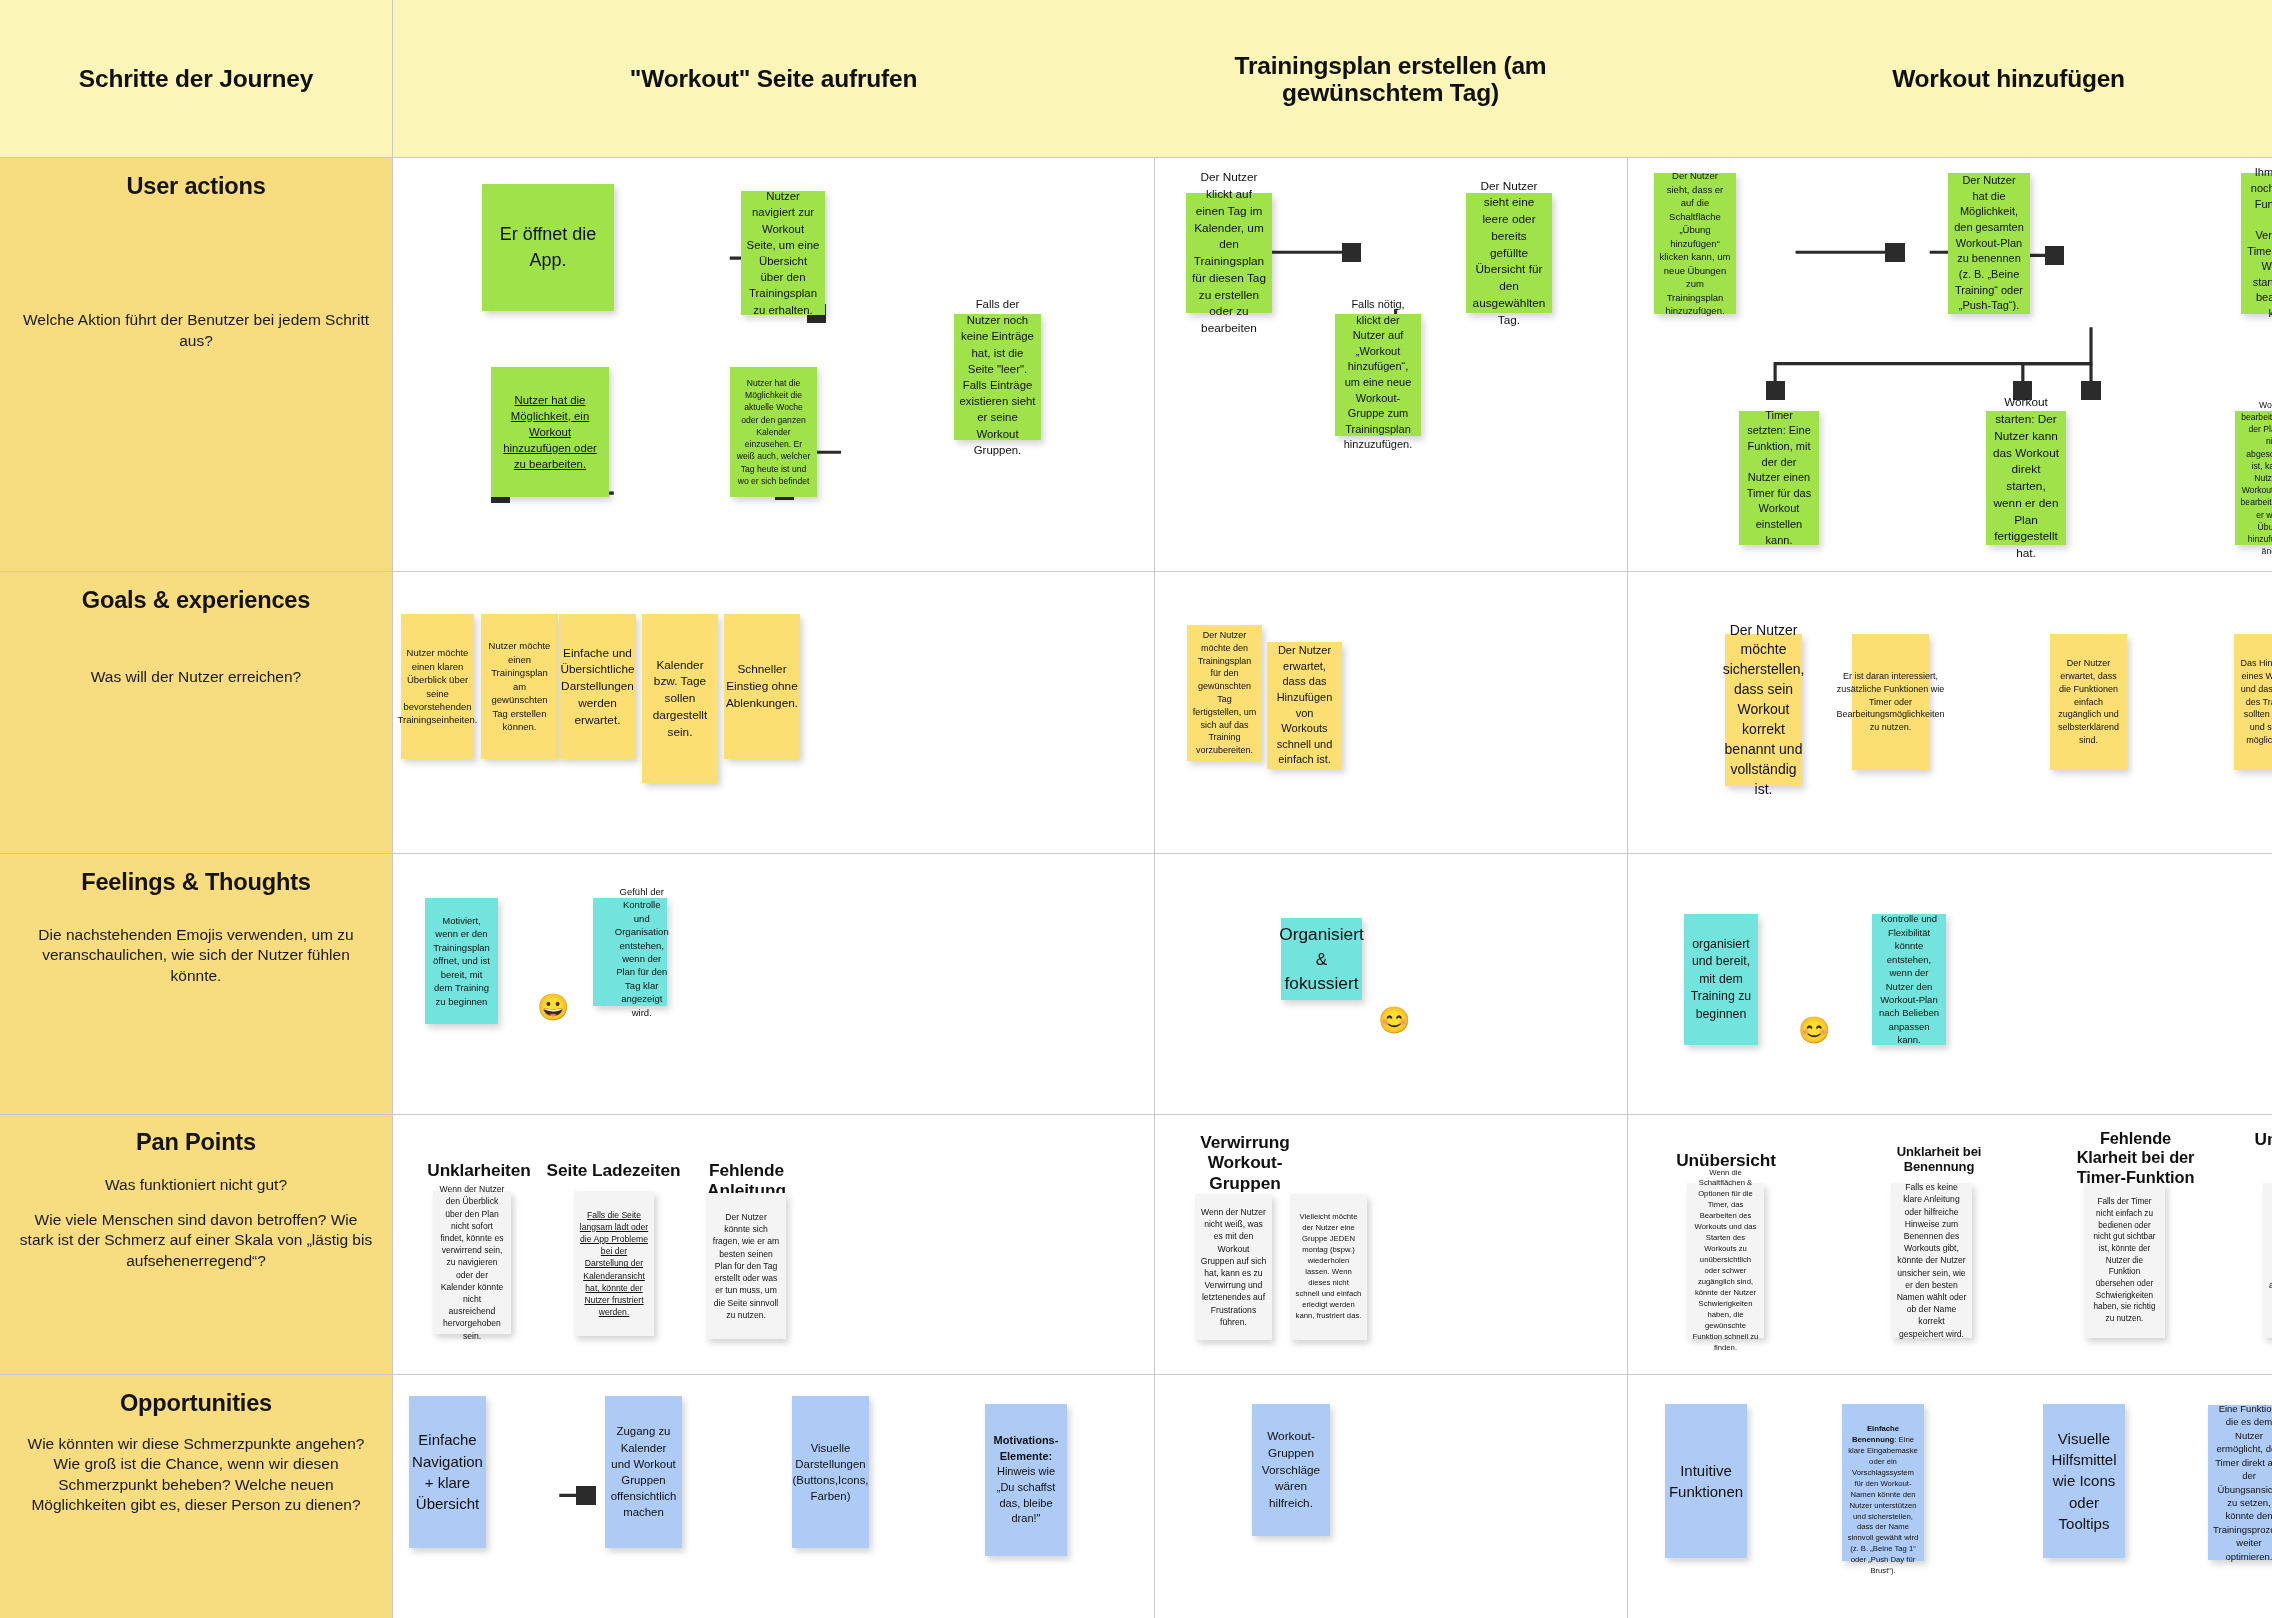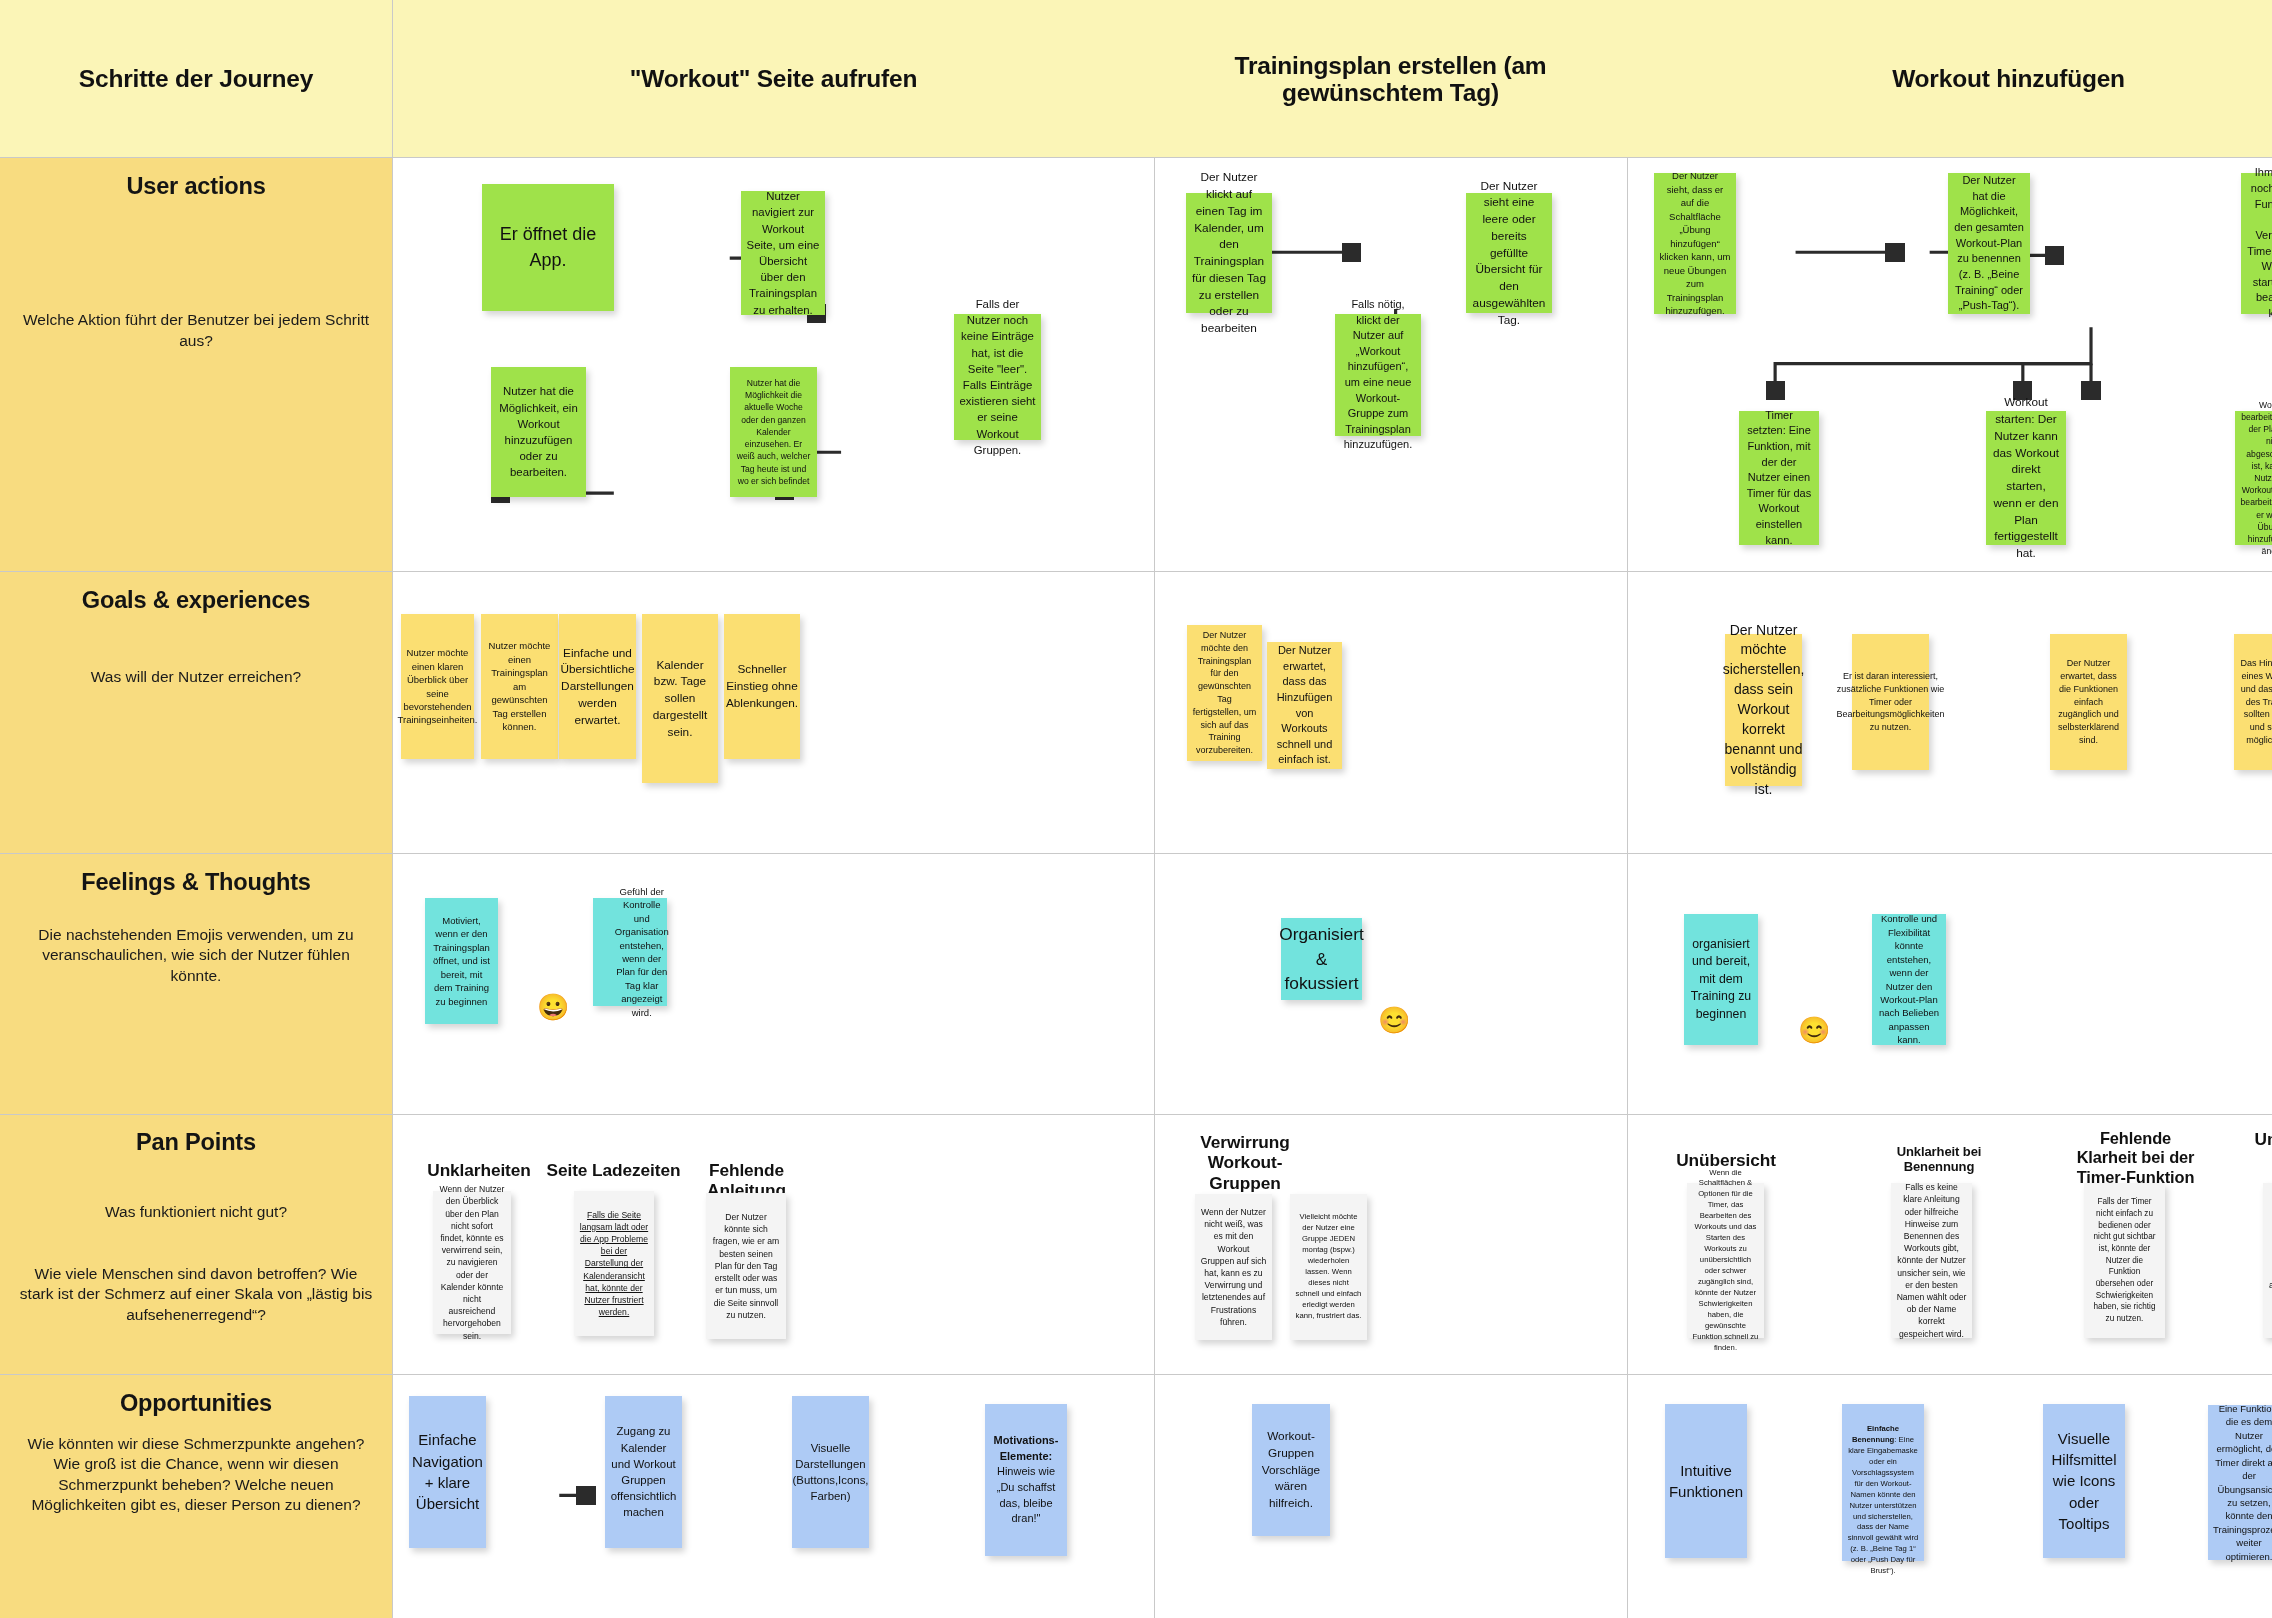--- a/index.html
+++ b/index.html
@@ -104,21 +104,21 @@
   <div class="label-cell" style="top:572px; height:282px;">
     <div class="rowtitle">Goals &amp; experiences</div>
     <div class="rowsub" style="margin-top:50px;">Was will der Nutzer erreichen?</div>
   </div>
 
   <div class="label-cell" style="top:854px; height:261px;">
     <div class="rowtitle">Feelings &amp; Thoughts</div>
     <div class="rowsub" style="margin-top:25.5px;">Die nachstehenden Emojis verwenden, um zu veranschaulichen, wie sich der Nutzer fühlen könnte.</div>
   </div>
 
-  <div class="label-cell" style="top:1114px; height:261px;gap:27px;">
+  <div class="label-cell" style="top:1114px; height:261px;">
     <div class="rowtitle">Pan Points</div>
     <div class="rowsub" style="margin-top:16.4px;">Was funktioniert nicht gut?</div>
     <div class="rowsub">Wie viele Menschen sind davon betroffen? Wie stark ist der Schmerz auf einer Skala von „lästig bis aufsehenerregend“?</div>
   </div>
 
   <div class="label-cell" style="top:1375px; height:244px;">
     <div class="rowtitle">Opportunities</div>
     <div class="rowsub" style="margin-top:13.6px;">Wie könnten wir diese Schmerzpunkte angehen? Wie groß ist die Chance, wenn wir diesen Schmerzpunkt beheben? Welche neuen Möglichkeiten gibt es, dieser Person zu dienen?</div>
   </div>
 
@@ -159,21 +159,21 @@
     <path d="M6450,1022 L6340,1022" marker-end="url(#ah)"></path>
     <path d="M6020,1022 L5740,1022" marker-end="url(#ah)"></path>
 
     <path d="M1230,3290 L1300,3290" marker-end="url(#ah)"></path>
   </svg>
 
   <div class="note green big-note" style="left:482px; top:184px; width:132px; height:127px; font-size:18px;">Er öffnet die App.</div>
   <div class="note green" style="left:741px; top:191px; width:84px; height:124px; font-size:11.4px;">Nutzer navigiert zur Workout Seite, um eine Übersicht über den Trainingsplan zu erhalten.</div>
   <div class="note green" style="left:954px; top:314px; width:87px; height:126px; font-size:11.4px;">Falls der Nutzer noch keine Einträge hat, ist die Seite "leer". Falls Einträge existieren sieht er seine Workout Gruppen.</div>
   <div class="note green" style="left:730px; top:367px; width:87px; height:130px; font-size:8.6px;">Nutzer hat die Möglichkeit die aktuelle Woche oder den ganzen Kalender einzusehen. Er weiß auch, welcher Tag heute ist und wo er sich befindet</div>
-  <div class="note green" style="left:491px; top:367px; width:95px; height:130px; font-size:11.4px;">Nutzer hat die Möglichkeit, ein Workout hinzuzufügen oder zu bearbeiten.</div>
+  <div class="note green" style="left:491px; top:367px; width:118px; height:130px; font-size:11.4px;text-decoration:underline;">Nutzer hat die Möglichkeit, ein Workout hinzuzufügen oder zu bearbeiten.</div>
 
   <div class="note green" style="left:1186px; top:193px; width:86px; height:120px; font-size:11.8px;">Der Nutzer klickt auf einen Tag im Kalender, um den Trainingsplan für diesen Tag zu erstellen oder zu bearbeiten</div>
   <div class="note green" style="left:1466px; top:193px; width:86px; height:120px; font-size:11.8px;">Der Nutzer sieht eine leere oder bereits gefüllte Übersicht für den ausgewählten Tag.</div>
   <div class="note green" style="left:1335px; top:314px; width:86px; height:122px; font-size:11px;">Falls nötig, klickt der Nutzer auf „Workout hinzufügen“, um eine neue Workout-Gruppe zum Trainingsplan hinzuzufügen.</div>
 
   <div class="note green" style="left:1654px; top:173px; width:82px; height:141px; font-size:9.5px;">Der Nutzer sieht, dass er auf die Schaltfläche „Übung hinzufügen“ klicken kann, um neue Übungen zum Trainingsplan hinzuzufügen.</div>
   <div class="note green" style="left:1948px; top:173px; width:82px; height:141px; font-size:11px;">Der Nutzer hat die Möglichkeit, den gesamten Workout-Plan zu benennen (z. B. „Beine Training“ oder „Push-Tag“).</div>
   <div class="note green" style="left:2241px; top:173px; width:82px; height:141px; font-size:11px;">Ihm stehen noch weitere Funktionen zur Verfügung: Timer setzten, Workout starten oder bearbeiten kann.</div>
   <div class="note green" style="left:1739px; top:411px; width:80px; height:134px; font-size:11px;">Timer setzten: Eine Funktion, mit der der Nutzer einen Timer für das Workout einstellen kann.</div>
   <div class="note green" style="left:1986px; top:411px; width:80px; height:134px; font-size:11.8px;">Workout starten: Der Nutzer kann das Workout direkt starten, wenn er den Plan fertiggestellt hat.</div>

